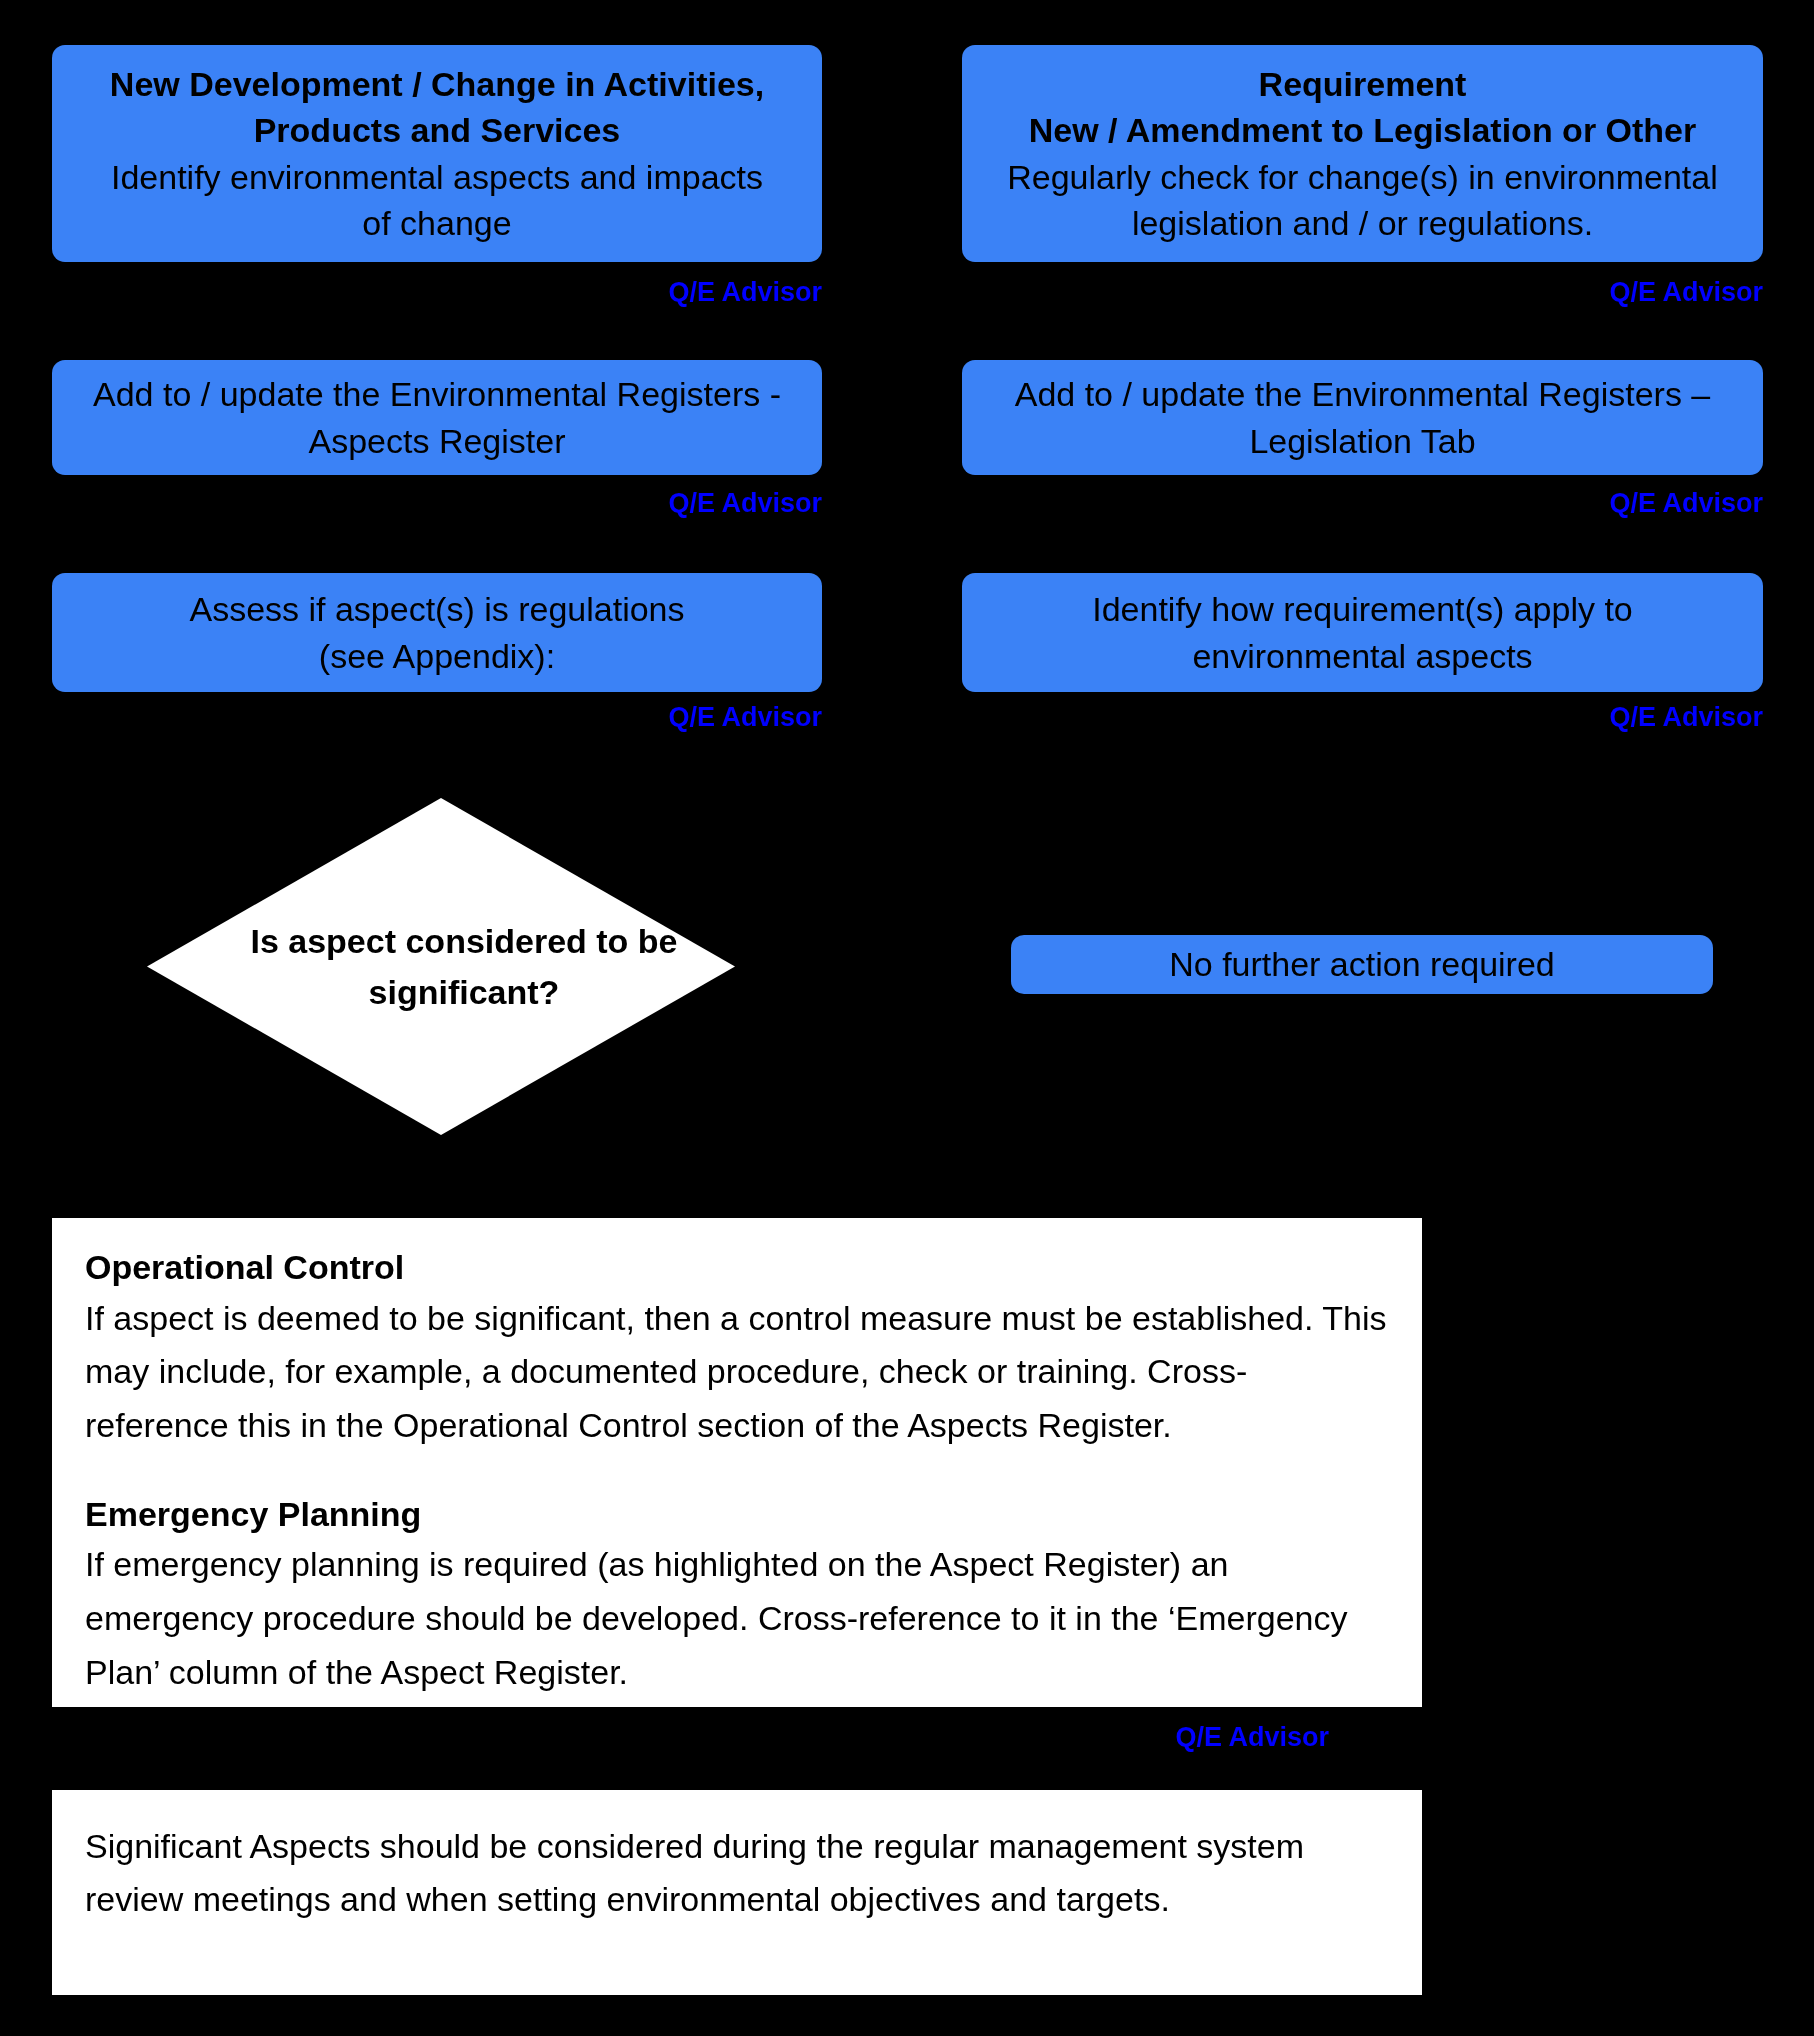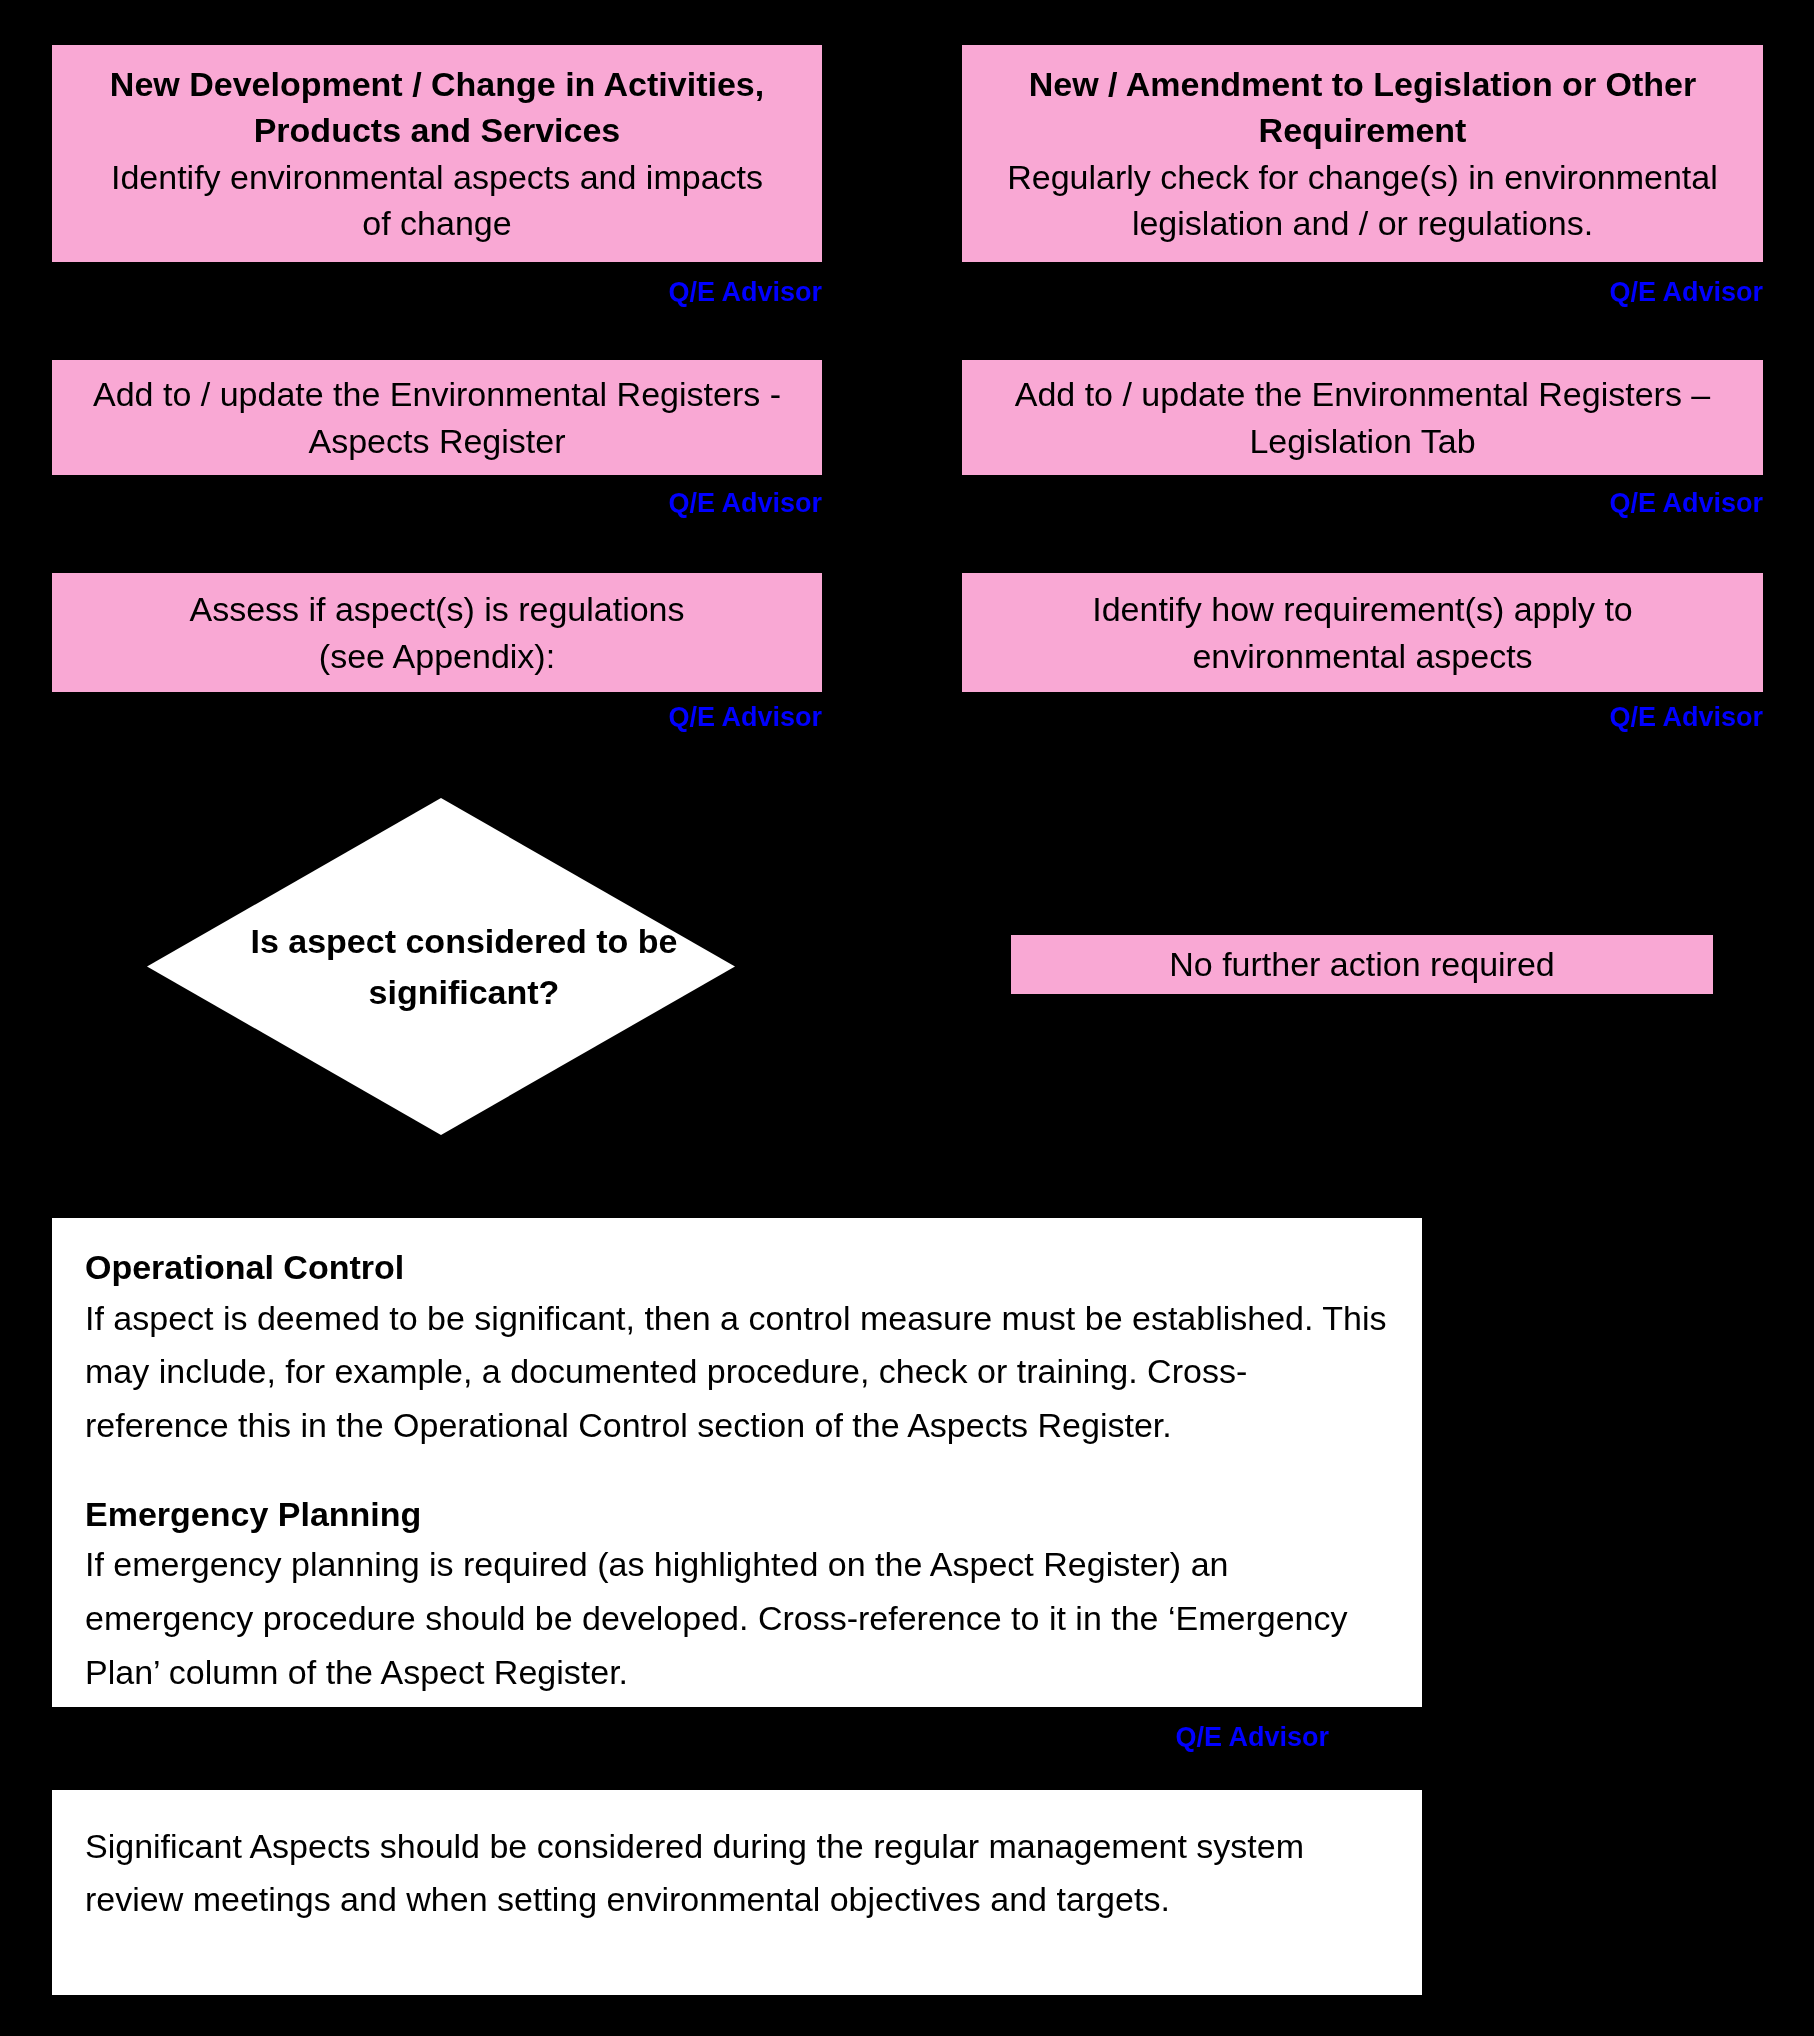--- a/index.html
+++ b/index.html
@@ -13,29 +13,30 @@
   }
   #canvas {
     position: relative;
     width: 1814px;
     height: 2037px;
     background: #000000;
     overflow: hidden;
   }
   .node {
     position: absolute;
-    background: #f9a8d4;
+    background: #3b82f6;
     color: #000000;
     box-sizing: border-box;
     display: flex;
     flex-direction: column;
     justify-content: center;
     align-items: center;
     text-align: center;
     line-height: 1.36;
+    border-radius: 13px;
   }
   .node .line {
     display: block;
     width: 100%;
   }
 
   
   .r1 { top: 45px; height: 217px; font-size: 34px; padding: 4.9px 21px; }
   .r1 .title { font-weight: bold; }
   .colL { left: 52px;  width: 770px; }
@@ -139,22 +140,22 @@
 
   <div class="node r1 colL">
     <span class="line title">New Development / Change in Activities,</span>
     <span class="line title">Products and Services</span>
     <span class="line">Identify environmental aspects and impacts</span>
     <span class="line">of change</span>
   </div>
   <div class="role roleL" style="top:277px">Q/E Advisor</div>
 
   <div class="node r1 colR">
+    <span class="line title">Requirement</span>
     <span class="line title">New / Amendment to Legislation or Other</span>
-    <span class="line title">Requirement</span>
     <span class="line">Regularly check for change(s) in environmental</span>
     <span class="line">legislation and / or regulations.</span>
   </div>
   <div class="role roleR" style="top:277px">Q/E Advisor</div>
 
   <div class="node r2 colL">
     <span class="line">Add to / update the Environmental Registers -</span>
     <span class="line">Aspects Register</span>
   </div>
   <div class="role roleL" style="top:488px">Q/E Advisor</div>

